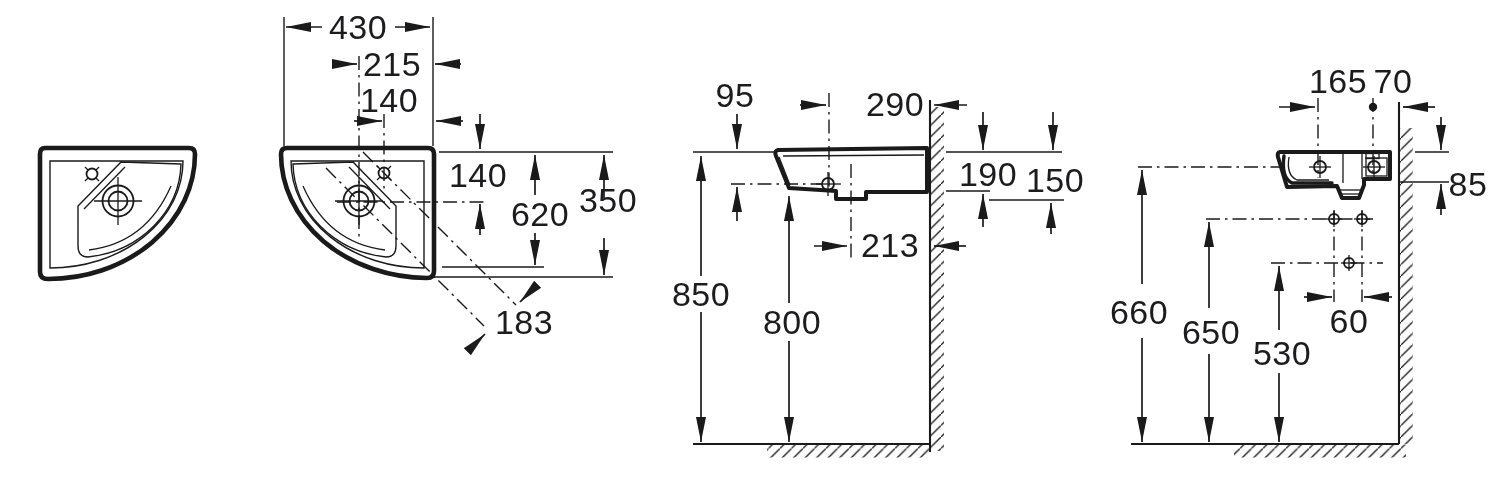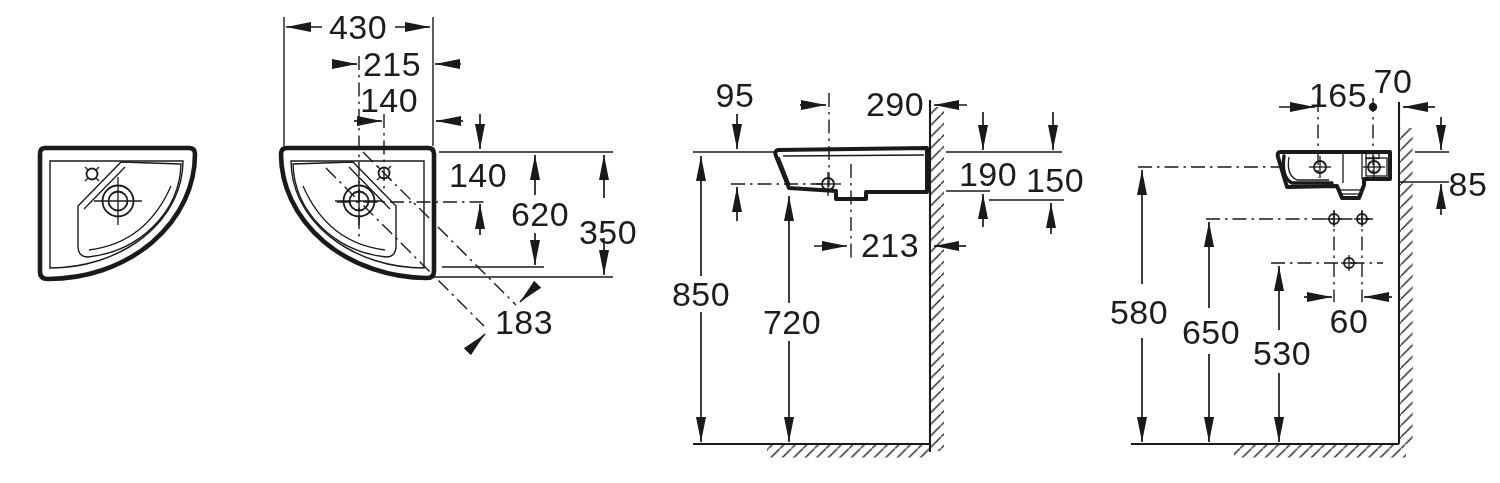--- a/index.html
+++ b/index.html
@@ -213,32 +213,32 @@
       <line class="dim" x1="1371" y1="297" x2="1343" y2="297" marker-end="url(#ah)"></line>
     </g>
   </g>
 </svg>
 
 <span class="dim-label" style="left:337px;top:27px">430</span>
 <span class="dim-label" style="left:371px;top:64px">215</span>
 <span class="dim-label" style="left:368px;top:100px">140</span>
 <span class="dim-label" style="left:457px;top:175px">140</span>
 <span class="dim-label" style="left:519px;top:214px">620</span>
-<span class="dim-label" style="left:587px;top:232px">350</span>
+<span class="dim-label" style="left:587px;top:200px">350</span>
 <span class="dim-label" style="left:503px;top:322px">183</span>
 
 <span class="dim-label" style="left:714px;top:95px">95</span>
 <span class="dim-label" style="left:874px;top:104px">290</span>
 <span class="dim-label" style="left:967px;top:174px">190</span>
 <span class="dim-label" style="left:1034px;top:180px">150</span>
 <span class="dim-label" style="left:869px;top:245px">213</span>
 <span class="dim-label" style="left:680px;top:294px">850</span>
-<span class="dim-label" style="left:771px;top:322px">720</span>
-
-<span class="dim-label" style="left:1317px;top:95px">165</span>
+<span class="dim-label" style="left:771px;top:322px">800</span>
+
+<span class="dim-label" style="left:1317px;top:81px">165</span>
 <span class="dim-label" style="left:1372px;top:81px">70</span>
 <span class="dim-label" style="left:1447px;top:184px">85</span>
-<span class="dim-label" style="left:1118px;top:312px">580</span>
+<span class="dim-label" style="left:1118px;top:312px">660</span>
 <span class="dim-label" style="left:1190px;top:332px">650</span>
 <span class="dim-label" style="left:1261px;top:353px">530</span>
 <span class="dim-label" style="left:1328px;top:321px">60</span>
 
 </div>
 
 </body></html>

